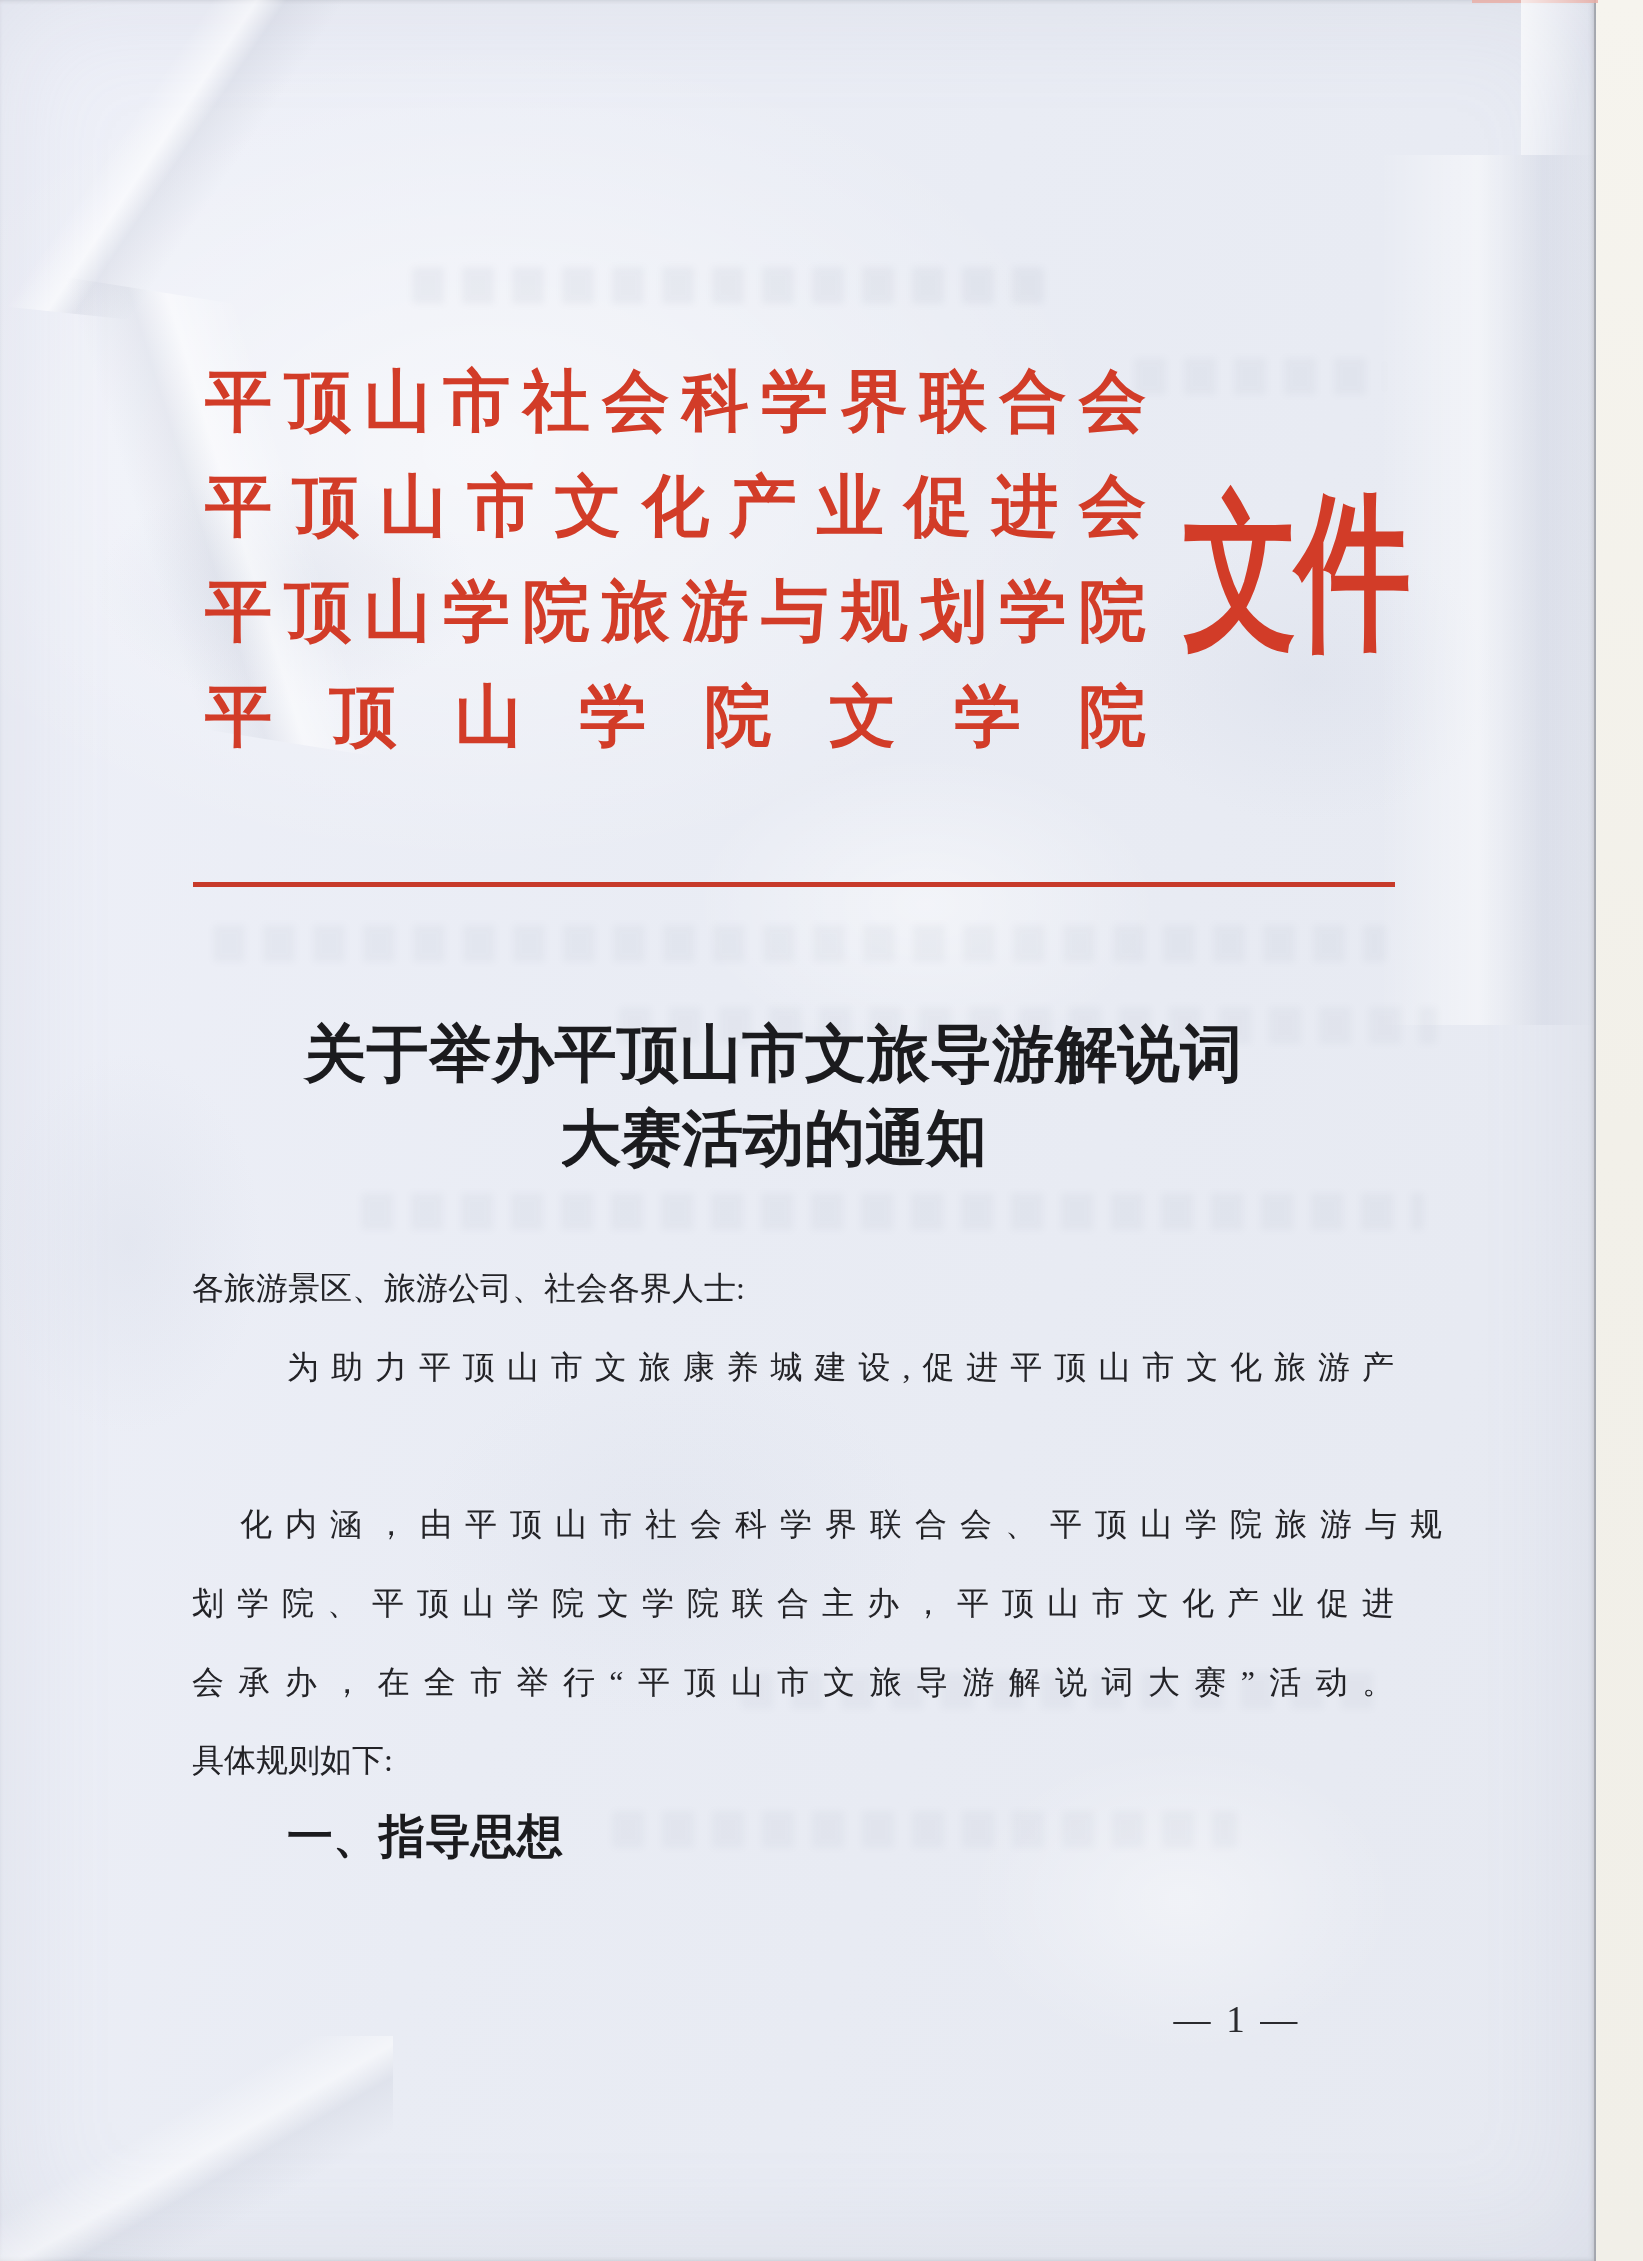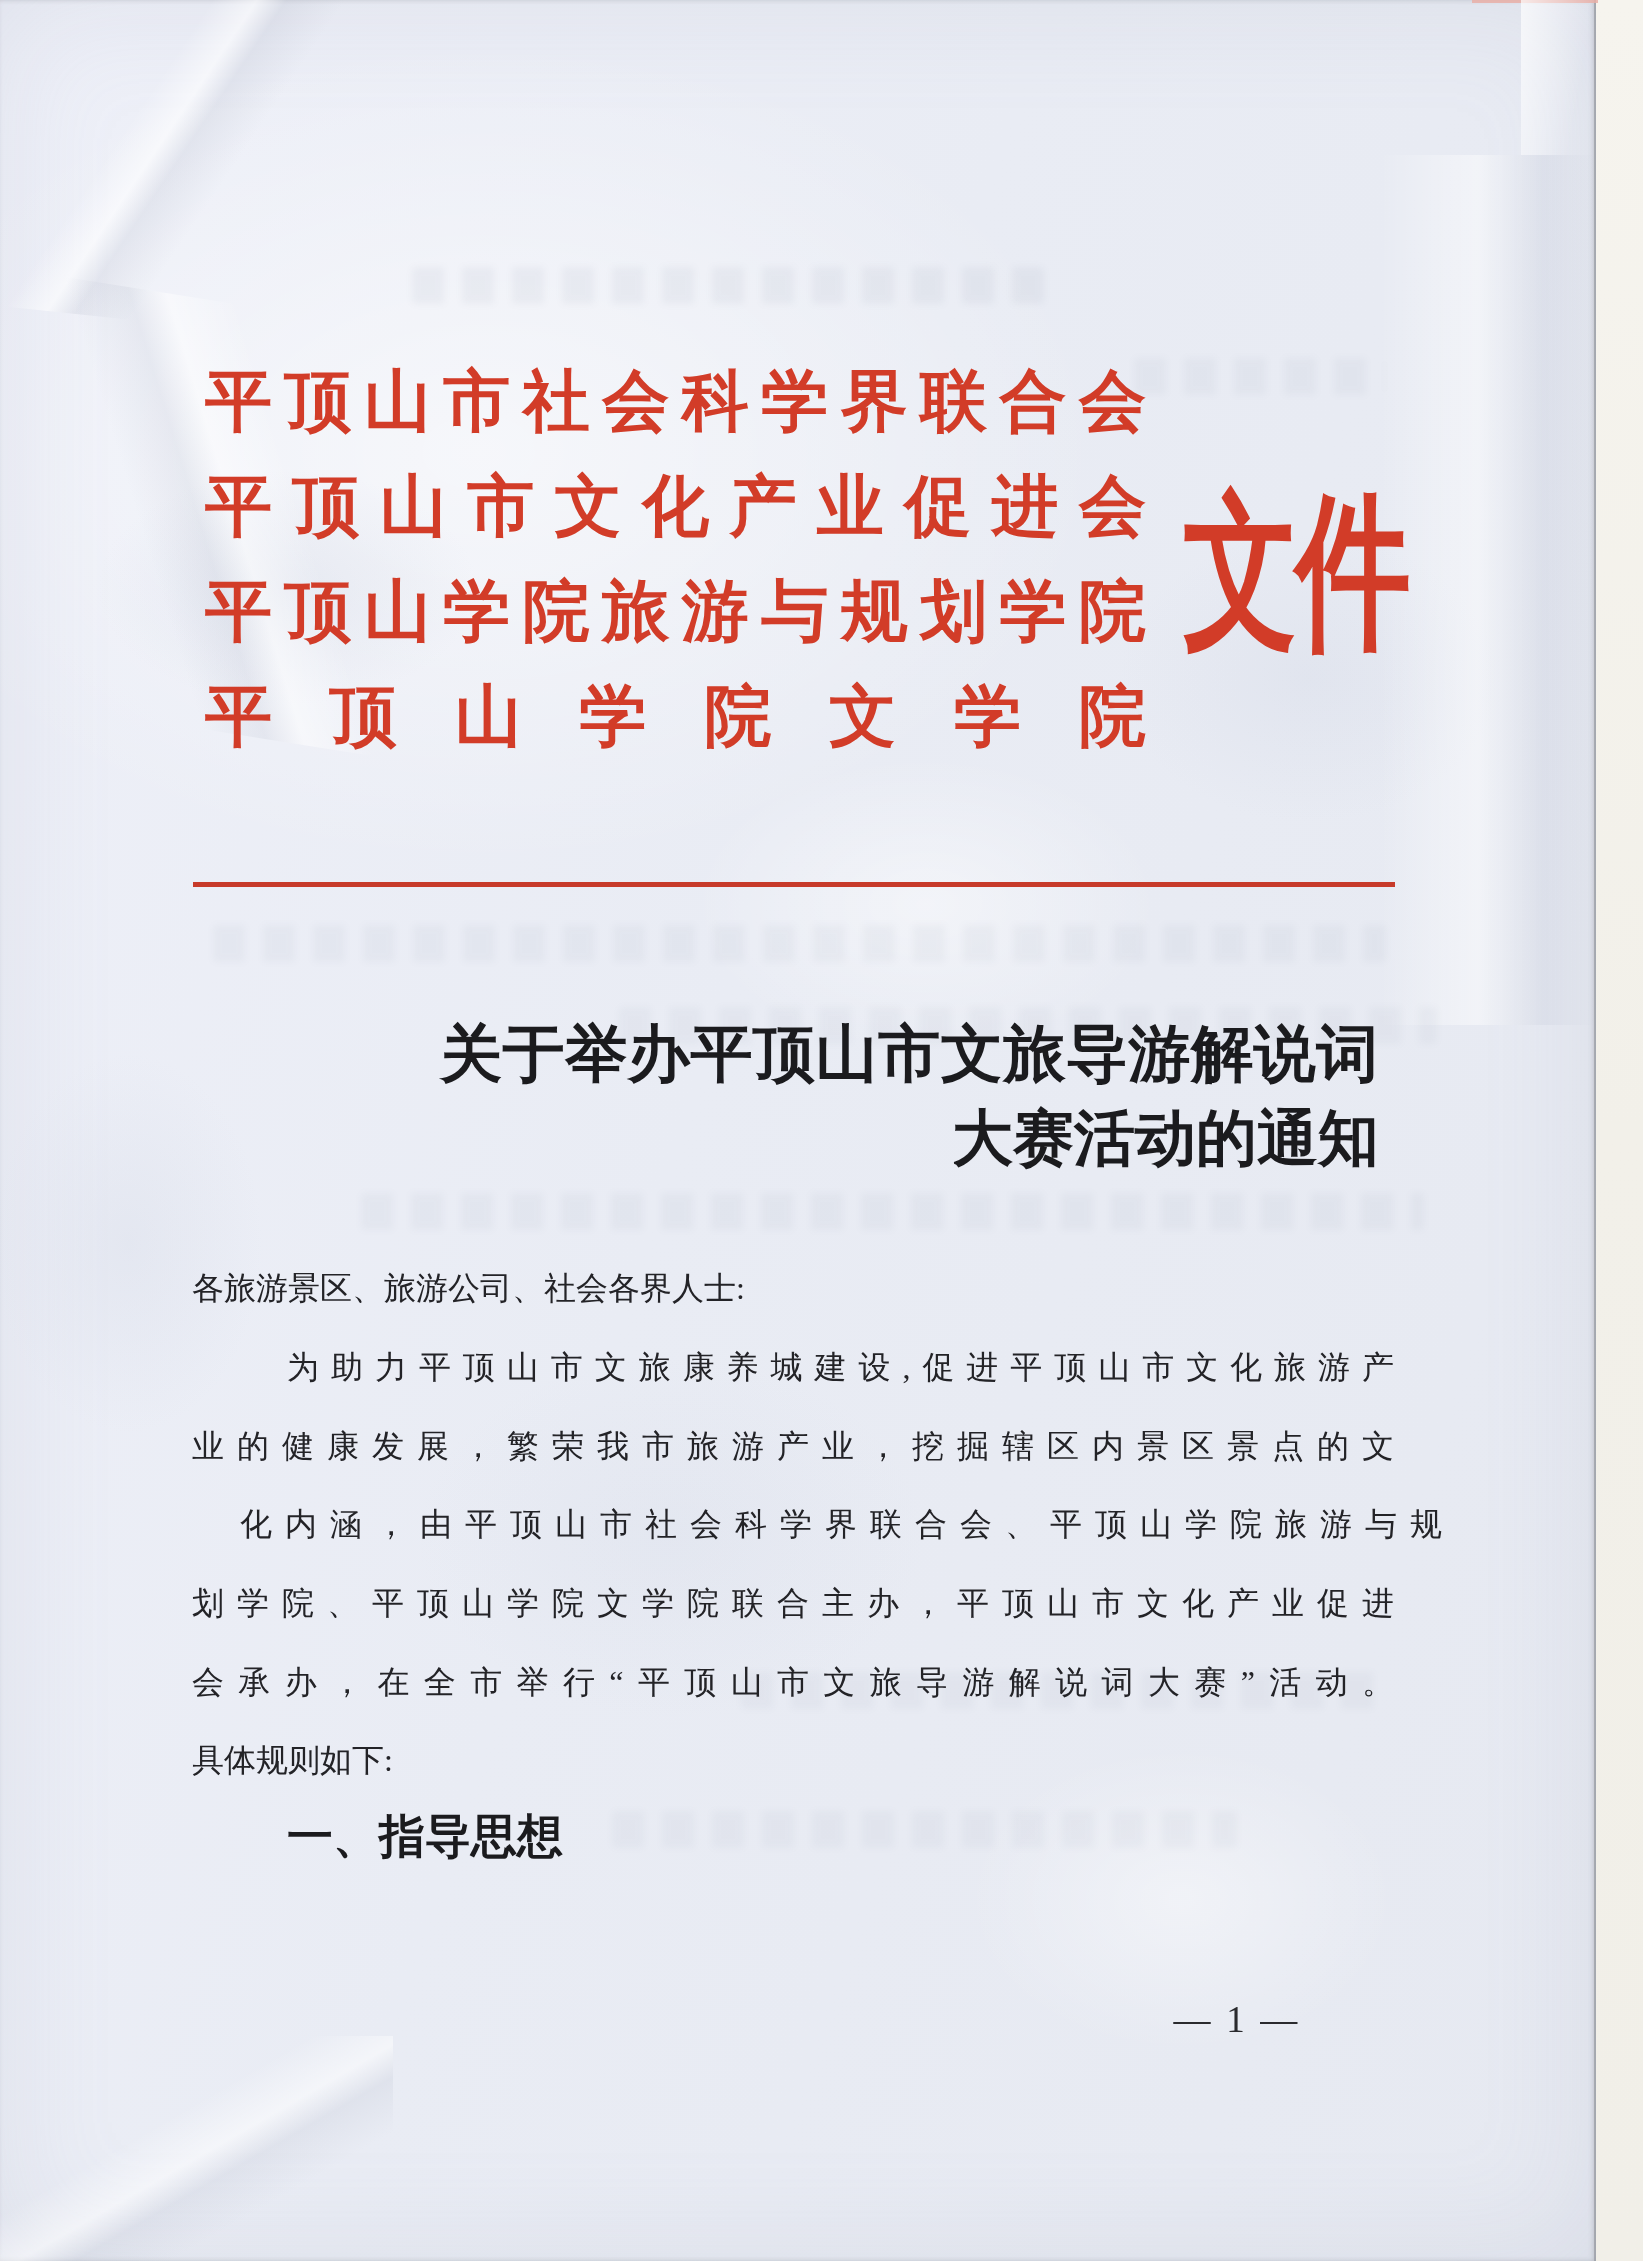--- a/index.html
+++ b/index.html
@@ -64,21 +64,21 @@
   }
   .doc-type{
     position:absolute;left:1183px;top:459px;width:232px;
     color:#d23c28;font-weight:bold;font-size:115px;letter-spacing:-2.6px;
     transform:scaleY(1.47);transform-origin:top left;white-space:nowrap;
   }
   .red-rule{position:absolute;left:193px;top:882px;width:1202px;height:4.5px;background:#c73a2a;}
   
   .title-block{
     position:absolute;left:168px;top:1019px;width:1211px;
-    text-align:right;color:#1b1b1e;font-weight:bold;
+    text-align:center;color:#1b1b1e;font-weight:bold;
   }
   .title-l1{font-size:62px;line-height:71px;letter-spacing:0.6px;}
   .title-l2{font-size:61px;line-height:70px;margin-top:14px;}
   
   .bl{
     position:absolute;left:192px;width:1202px;
     font-size:32px;line-height:57px;color:#232327;word-break:break-all;
   }
   .just{text-align:justify;text-align-last:justify;}
   .ind{text-indent:95px;}
@@ -120,21 +120,20 @@
 
   <div class="red-rule"></div>
 
   <div class="title-block">
     <div class="title-l1">关于举办平顶山市文旅导游解说词</div>
     <div class="title-l2">大赛活动的通知</div>
   </div>
 
   <div class="bl" style="top:1260px;">各旅游景区、旅游公司、社会各界人士:</div>
   <div class="bl just ind" style="top:1339px;">为助力平顶山市文旅康养城建设,促进平顶山市文化旅游产</div>
-  <div class="bl just" style="top:1418px;">业的健康发展，繁荣我市旅游产业，挖掘辖区内景区景点的文</div>
   <div class="bl just" style="top:1496px;margin-left:48px;">化内涵，由平顶山市社会科学界联合会、平顶山学院旅游与规</div>
   <div class="bl just" style="top:1575px;">划学院、平顶山学院文学院联合主办，平顶山市文化产业促进</div>
   <div class="bl" style="top:1732px;">具体规则如下:</div>
   <div class="bl just" style="top:1654px;">会承办，在全市举行“平顶山市文旅导游解说词大赛”活动。</div>
   <div class="bl heading ind" style="top:1808px;">一、指导思想</div>
 
   <div class="page-num">— 1 —</div>
 </div>
 
 <div class="scanner-strip"></div>

